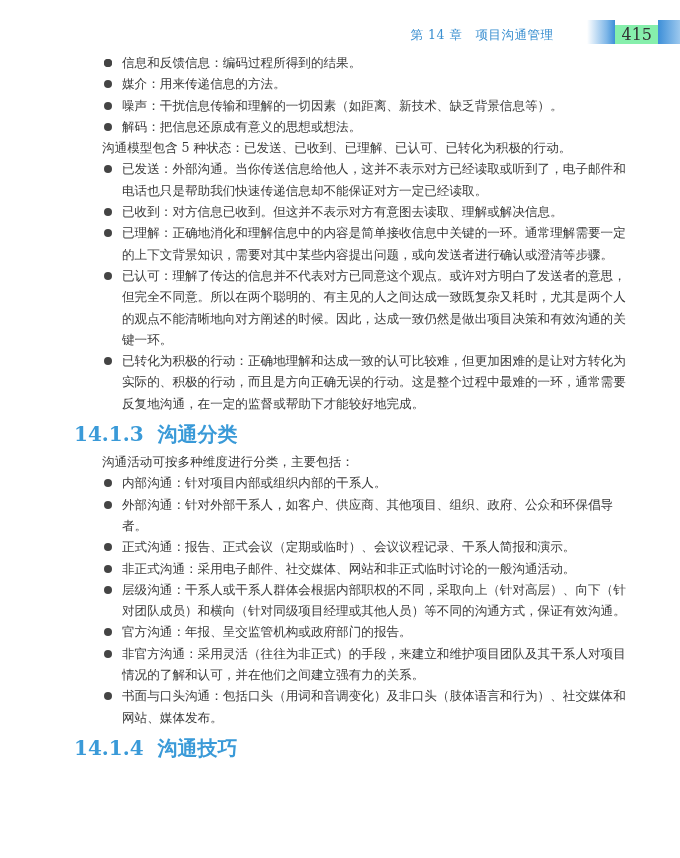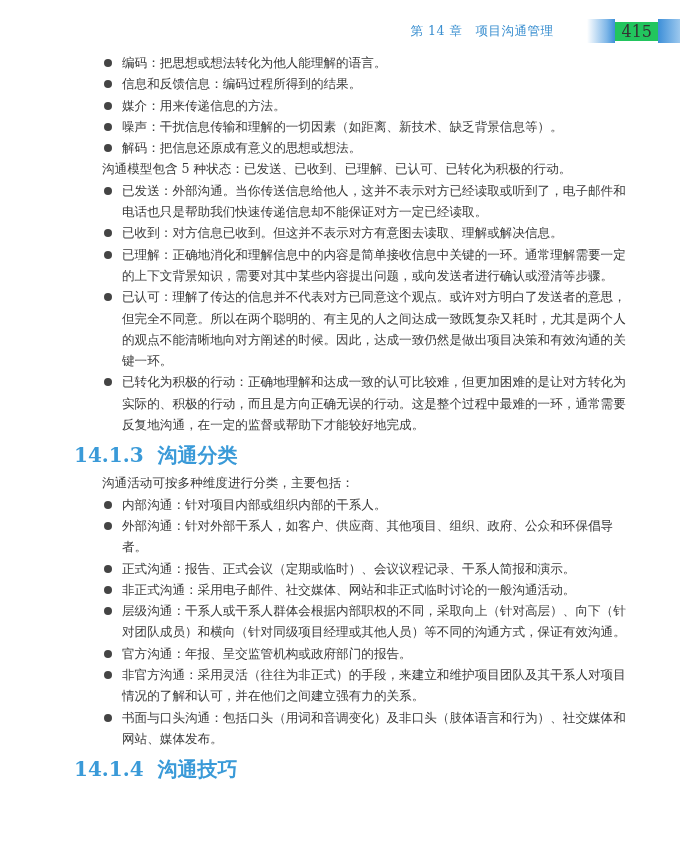--- a/index.html
+++ b/index.html
@@ -1,41 +1,41 @@
 <!DOCTYPE html>
 <html><head>
 <meta charset="utf-8">
 <style>
   html, body { margin:0; padding:0; background:#ffffff; }
   body { width:680px; height:858px; position:relative; overflow:hidden;
          font-family:"DejaVu Serif","Liberation Serif",serif; color:#3a3a3a; }
-  .header { position:absolute; top:18px; right:0; height:26px; display:flex; align-items:center; }
+  .header { position:absolute; top:18px; right:0; height:26px; display:flex; align-items:flex-end; }
   .hdr-chapter { font-size:12.5px; color:#3a8fd0; margin-right:34px; letter-spacing:0.5px; }
   .hdr-grad { width:28px; height:24px; background:linear-gradient(90deg,#ffffff,#7fb7e8 70%,#3d8fd8); }
-  .hdr-page { font-size:16px; color:#333; padding:0 6px; background:#22c55e; }
+  .hdr-page { font-size:16px; color:#333; padding:0 6px; background:#86efac; }
   .hdr-grad2 { width:22px; height:24px; background:linear-gradient(90deg,#3d8fd8,#9cc8ee); }
   .content { position:absolute; left:102px; top:52px; width:530px; font-size:12.6px; line-height:21.3px; }
   .bullet { position:relative; padding-left:20px; }
   .bullet .dot { position:absolute; left:2px; top:7px; width:8px; height:8px; border-radius:50%; background:#444; }
   .para { }
   .section { margin-left:-28px; color:#3a9ad8; font-size:20px; font-weight:bold; margin-top:8px; margin-bottom:5px; line-height:24px; }
   .section .num { margin-right:14px; }
 </style>
 </head>
 <body>
 
 <div class="header">
   <span class="hdr-chapter">第 14 章　项目沟通管理</span>
   <span class="hdr-grad"></span>
   <span class="hdr-page">415</span>
   <span class="hdr-grad2"></span>
 </div>
 
 <div class="content">
-  <div class="bullet"><span class="dot"></span><span>编码：把思想或想法转化为他人能理解的语言。</span></div>
+  <div class="bullet"><span class="dot"></span></div>
   <div class="bullet"><span class="dot"></span><span>信息和反馈信息：编码过程所得到的结果。</span></div>
   <div class="bullet"><span class="dot"></span><span>媒介：用来传递信息的方法。</span></div>
   <div class="bullet"><span class="dot"></span><span>噪声：干扰信息传输和理解的一切因素（如距离、新技术、缺乏背景信息等）。</span></div>
   <div class="bullet"><span class="dot"></span><span>解码：把信息还原成有意义的思想或想法。</span></div>
 
   <div class="para">沟通模型包含 5 种状态：已发送、已收到、已理解、已认可、已转化为积极的行动。</div>
   <div class="bullet"><span class="dot"></span><span>已发送：外部沟通。当你传送信息给他人，这并不表示对方已经读取或听到了，电子邮件和电话也只是帮助我们快速传递信息却不能保证对方一定已经读取。</span></div>
   <div class="bullet"><span class="dot"></span><span>已收到：对方信息已收到。但这并不表示对方有意图去读取、理解或解决信息。</span></div>
   <div class="bullet"><span class="dot"></span><span>已理解：正确地消化和理解信息中的内容是简单接收信息中关键的一环。通常理解需要一定的上下文背景知识，需要对其中某些内容提出问题，或向发送者进行确认或澄清等步骤。</span></div>
   <div class="bullet"><span class="dot"></span><span>已认可：理解了传达的信息并不代表对方已同意这个观点。或许对方明白了发送者的意思，但完全不同意。所以在两个聪明的、有主见的人之间达成一致既复杂又耗时，尤其是两个人的观点不能清晰地向对方阐述的时候。因此，达成一致仍然是做出项目决策和有效沟通的关键一环。</span></div>

